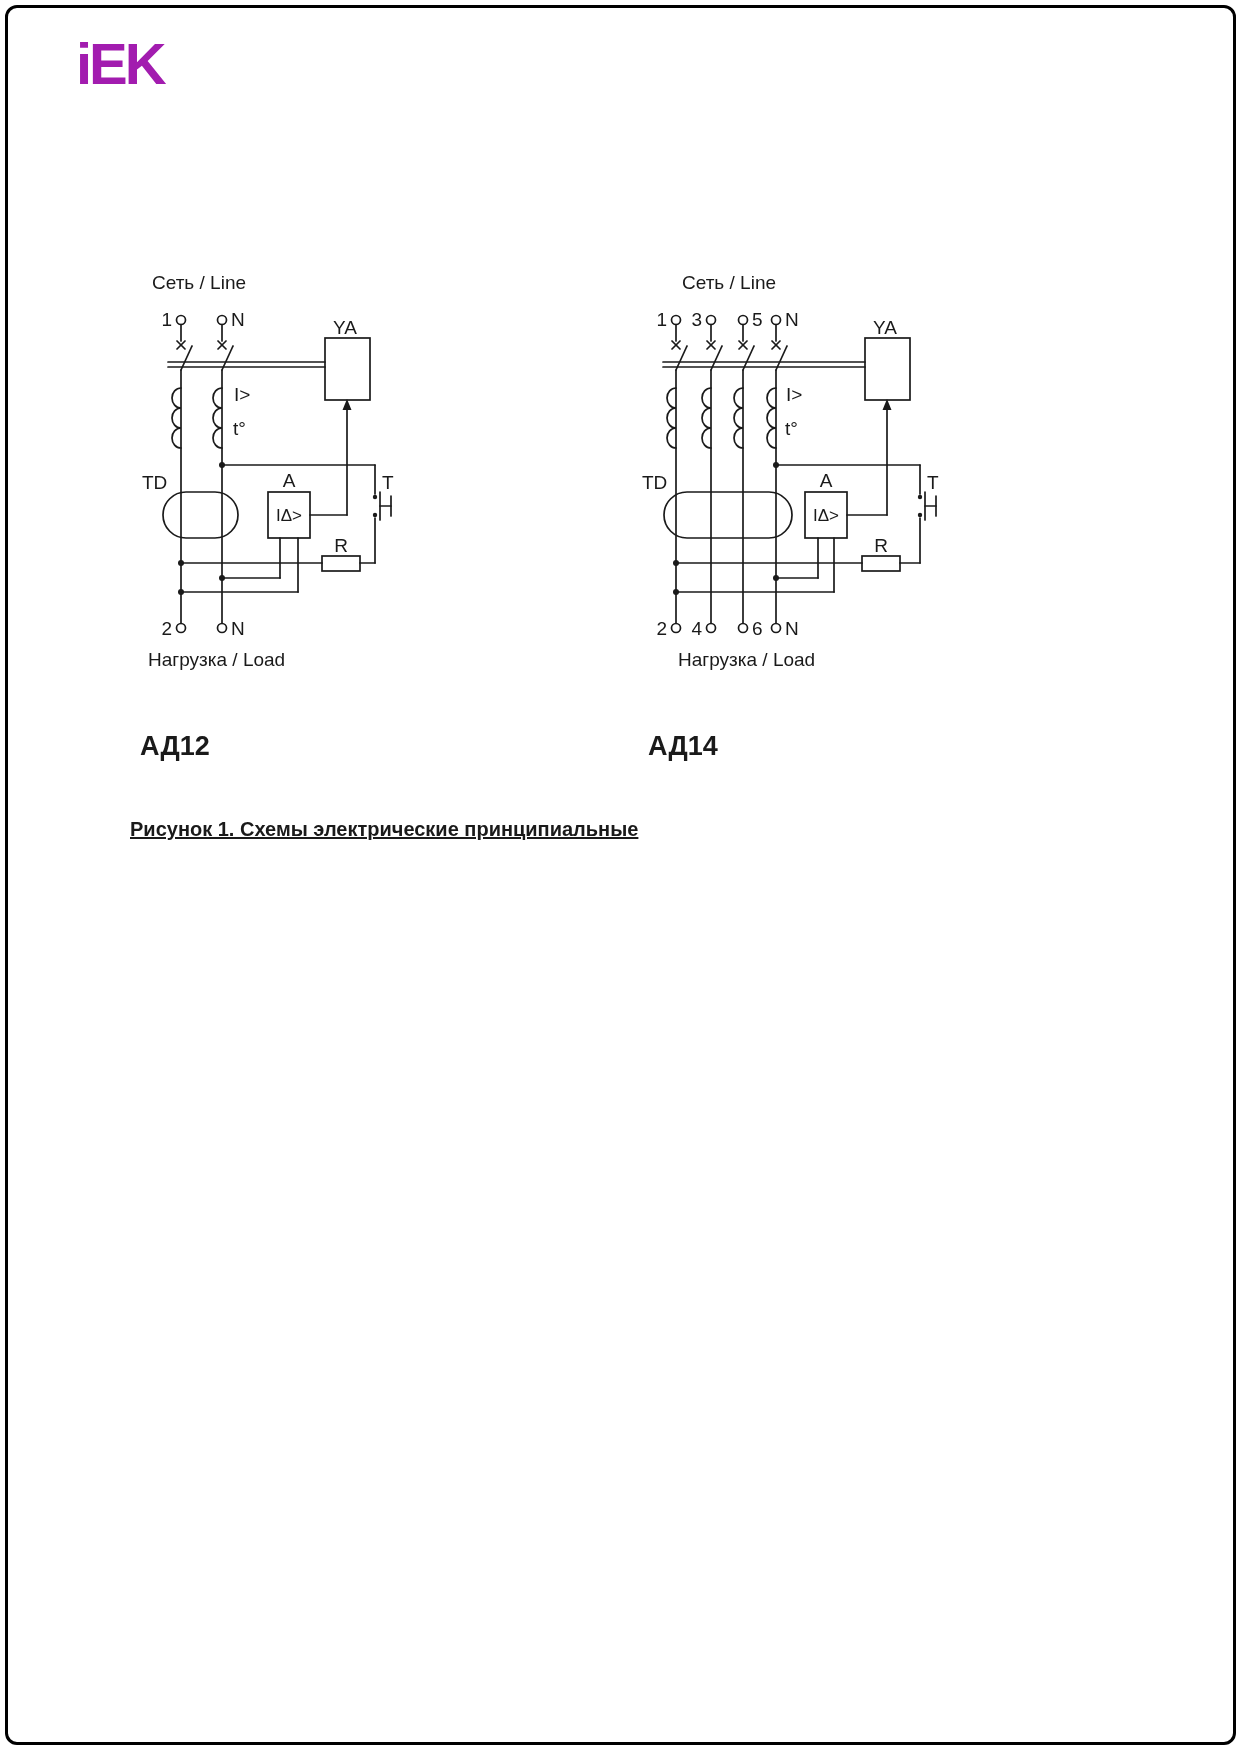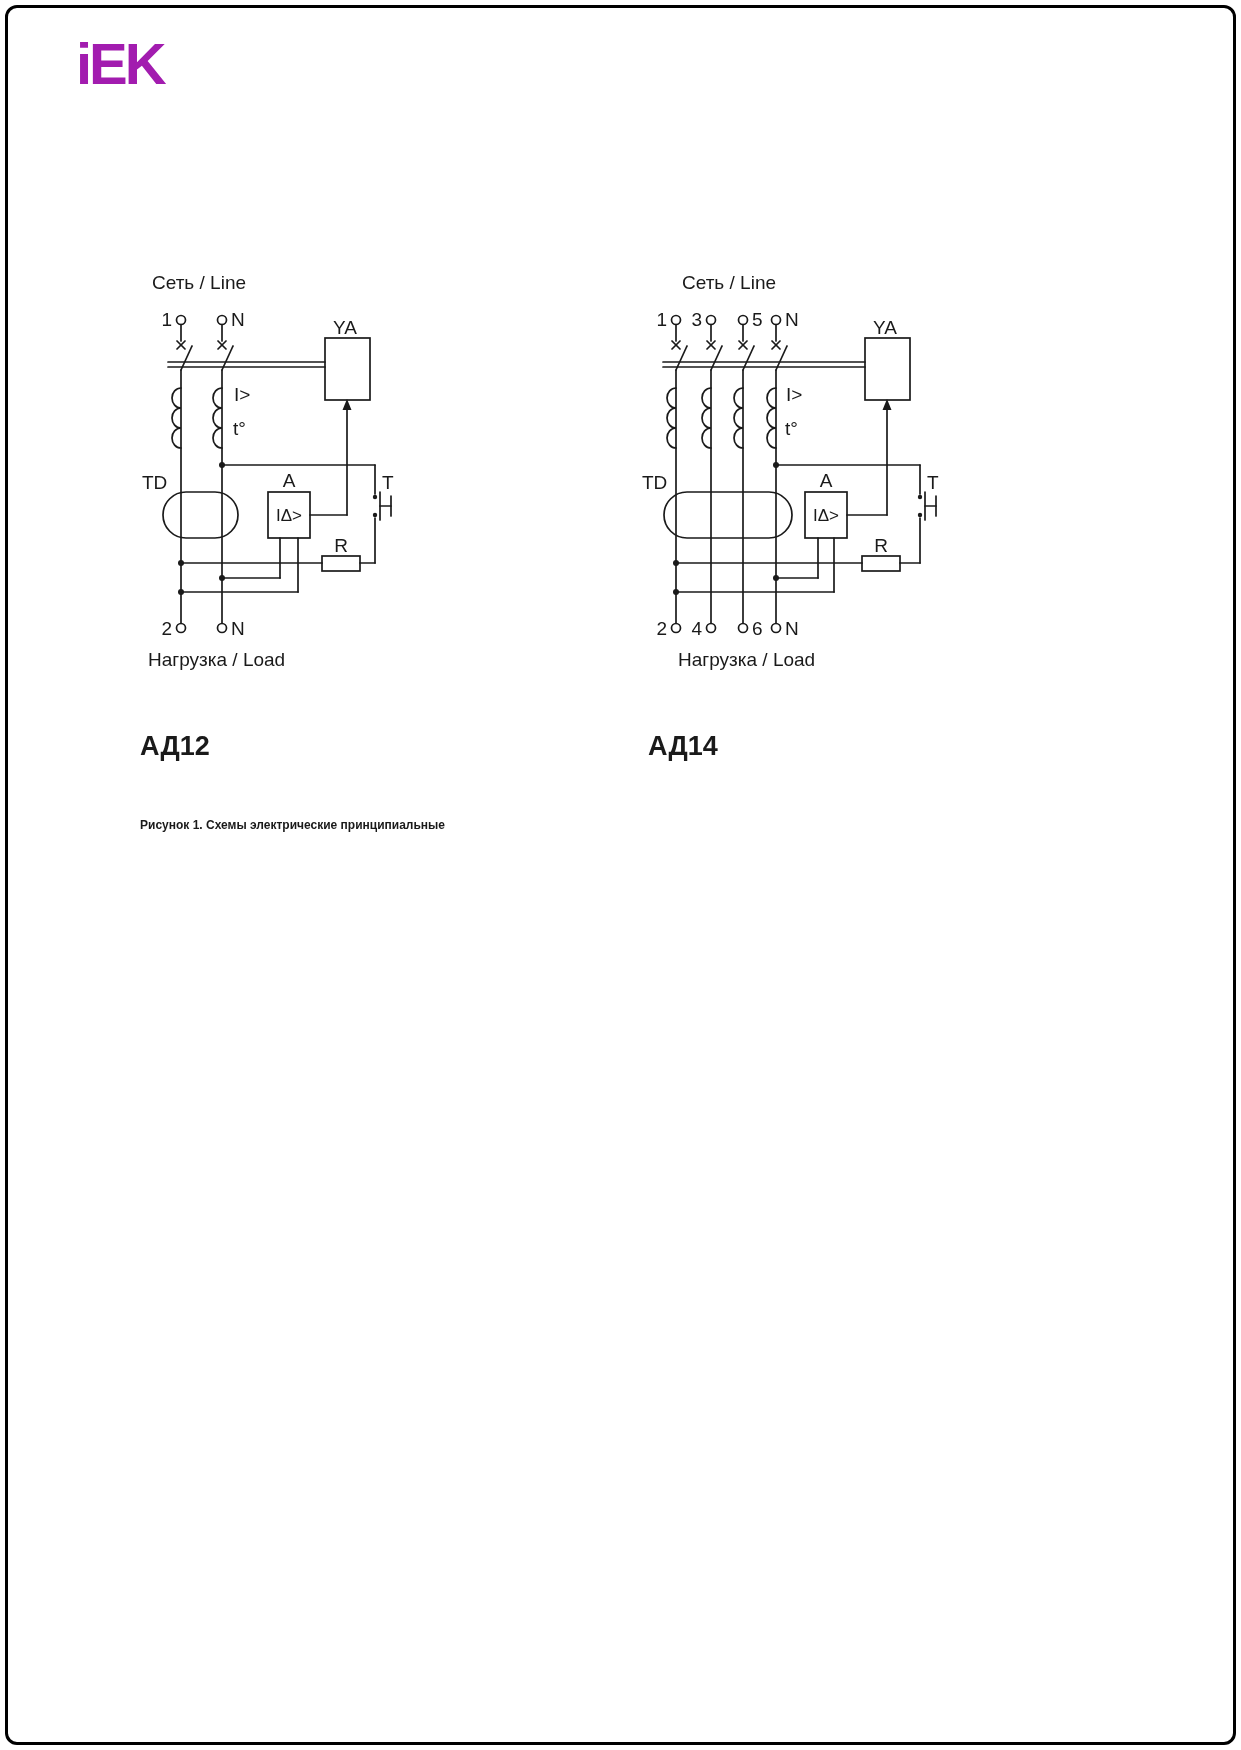--- a/index.html
+++ b/index.html
@@ -14,22 +14,23 @@
   .logo{
     position:absolute;left:76px;top:30px;font-size:58px;font-weight:800;
     letter-spacing:-3px;color:#a21caf;
   }
   .diagram-title{
     position:absolute;font-size:27px;font-weight:700;color:#1a1a1a;
   }
   #title-ad12{left:140px;top:731px;}
   #title-ad14{left:648px;top:731px;text-align:right;}
   .caption{
-    position:absolute;left:140px;top:818px;font-size:12px;font-weight:700;
+    position:absolute;left:130px;top:818px;font-size:20px;font-weight:700;
     color:#1a1a1a;
+    text-decoration:underline;
   }
   svg{position:absolute;overflow:visible;}
   svg text{
     font-family:"Liberation Sans",sans-serif;fill:#1a1a1a;
   }
   .lbl{font-size:19px;}
   .lbl-sm{font-size:17px;}
   .w{stroke:#1a1a1a;stroke-width:1.7;fill:none;stroke-linecap:round;}
   .term{fill:#ffffff;stroke:#1a1a1a;stroke-width:1.7;}
   .dot{fill:#1a1a1a;stroke:none;}

